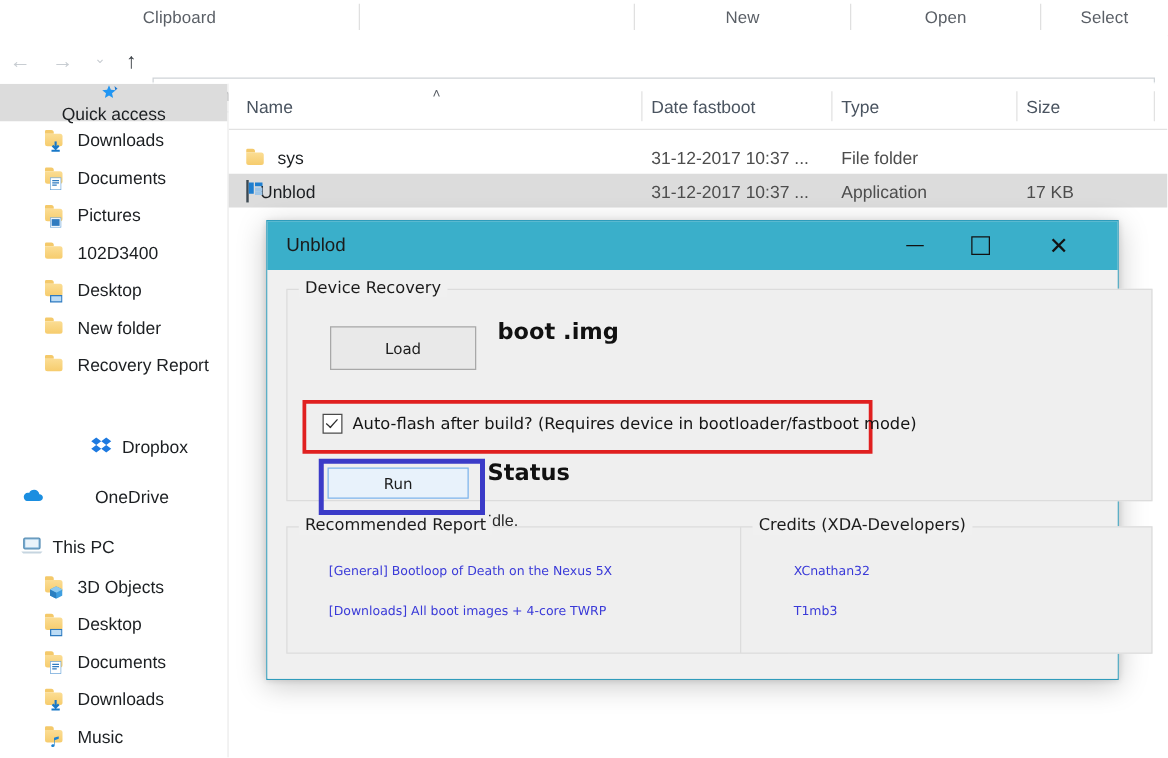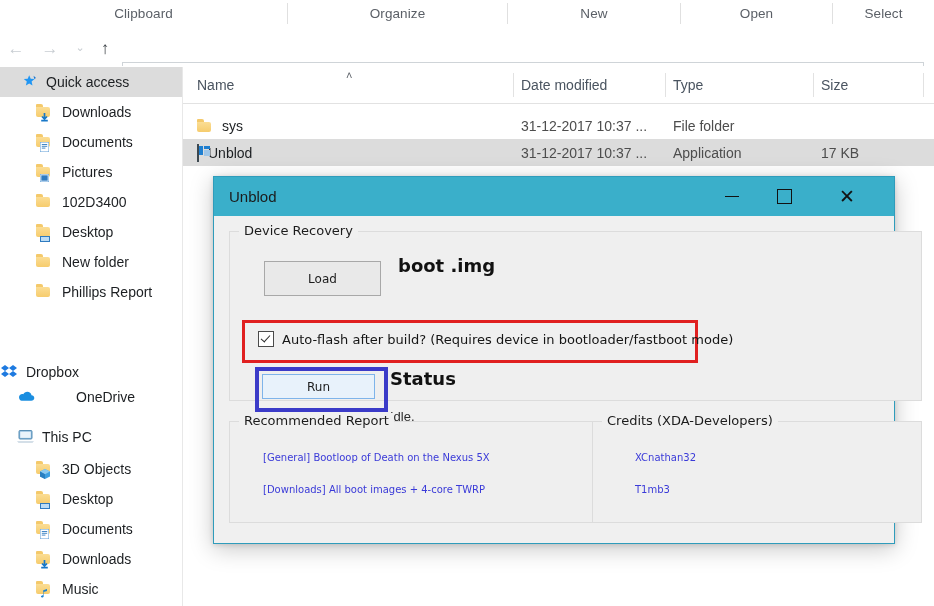--- a/index.html
+++ b/index.html
@@ -217,23 +217,20 @@
 </style>
 </head>
 <body>
 
 <div id="root">
 
   <div class="ribbon">
     <div class="ribbon-group" style="left:0px;width:287px;">
         <span>Clipboard</span>
       </div>
-    <div class="ribbon-group" style="left:288px;width:219px;">
-        <span>Organize</span>
-      </div>
     <div class="ribbon-group" style="left:508px;width:172px;">
         <span>New</span>
       </div>
     <div class="ribbon-group" style="left:681px;width:151px;">
         <span>Open</span>
       </div>
     <div class="ribbon-group" style="left:833px;width:101px;">
         <span>Select</span>
       </div>
 
@@ -262,21 +259,21 @@
         <span class="folder" style="width:15px;height:13px;display:block;"></span>
       </span>
       <span class="addr-chev">›</span>
       <span class="addr-text">Unblod</span>
     </div>
   </div>
   <div class="nav-underline"></div>
 
   <div class="sidebar">
 
-    <div class="sb-item sel" style="top:0px;padding-left:20px;">
+    <div class="sb-item sel" style="top:0px;flex-direction:column;">
       <span class="sb-ico">
         <svg width="18" height="16" viewBox="0 0 18 16">
             <path d="M9.2 1.2l1.5 3.6 3.9.3-3 2.5.9 3.8L9.2 9.4 5.9 11.4l.9-3.8-3-2.5 3.9-.3z" fill="#2196f3"></path>
             <path d="M13.6 1.8l2.4 2.1-1.8 1.2z" fill="#1976d2"></path>
           </svg>
       </span>
       <span>Quick access</span>
     </div>
 
     <div class="sb-item" style="top:30px;padding-left:36px;">
@@ -326,24 +323,24 @@
       <span>Desktop</span>
     </div>
 
     <div class="sb-item" style="top:180px;padding-left:36px;">
       <span class="sb-ico"><span class="folder"></span></span>
       <span>New folder</span>
     </div>
 
     <div class="sb-item" style="top:210px;padding-left:36px;">
       <span class="sb-ico"><span class="folder"></span></span>
-      <span>Phillips Report</span>
-    </div>
-
-    <div class="sb-item" style="top:290px;padding-left:0;">
+      <span>Recovery Report</span>
+    </div>
+
+    <div class="sb-item" style="top:275px;padding-left:20px;justify-content:center;">
       <span class="sb-ico">
         <svg width="18" height="16" viewBox="0 0 18 16">
             <path d="M5 1L1 4l4 3 4-3zM13 1l4 3-4 3-4-3zM1 10l4-3 4 3-4 3zM13 7l4 3-4 3-4-3z" fill="#1e7ae0"></path>
           </svg>
       </span>
       <span>Dropbox</span>
     </div>
 
     <div class="sb-item" style="top:315px;padding-left:16px;gap:34px;">
       <span class="sb-ico">
@@ -415,21 +412,21 @@
     </div>
   </div>
   <div class="sb-divider"></div>
 
   <div class="filearea">
 
     <div class="col-head">
       <div class="sort-caret" style="left:163px;">˄</div>
 
       <div class="col-label" style="left:14px;">Name</div>
-      <div class="col-label" style="left:338px;">Date modified</div>
+      <div class="col-label" style="left:338px;">Date fastboot</div>
       <div class="col-label" style="left:490px;">Type</div>
       <div class="col-label" style="left:638px;">Size</div>
 
       <div class="col-vsep" style="left:330px;"></div>
       <div class="col-vsep" style="left:482px;"></div>
       <div class="col-vsep" style="left:630px;"></div>
       <div class="col-vsep" style="left:740px;"></div>
     </div>
 
     <div class="file-row" style="top:45px;">

